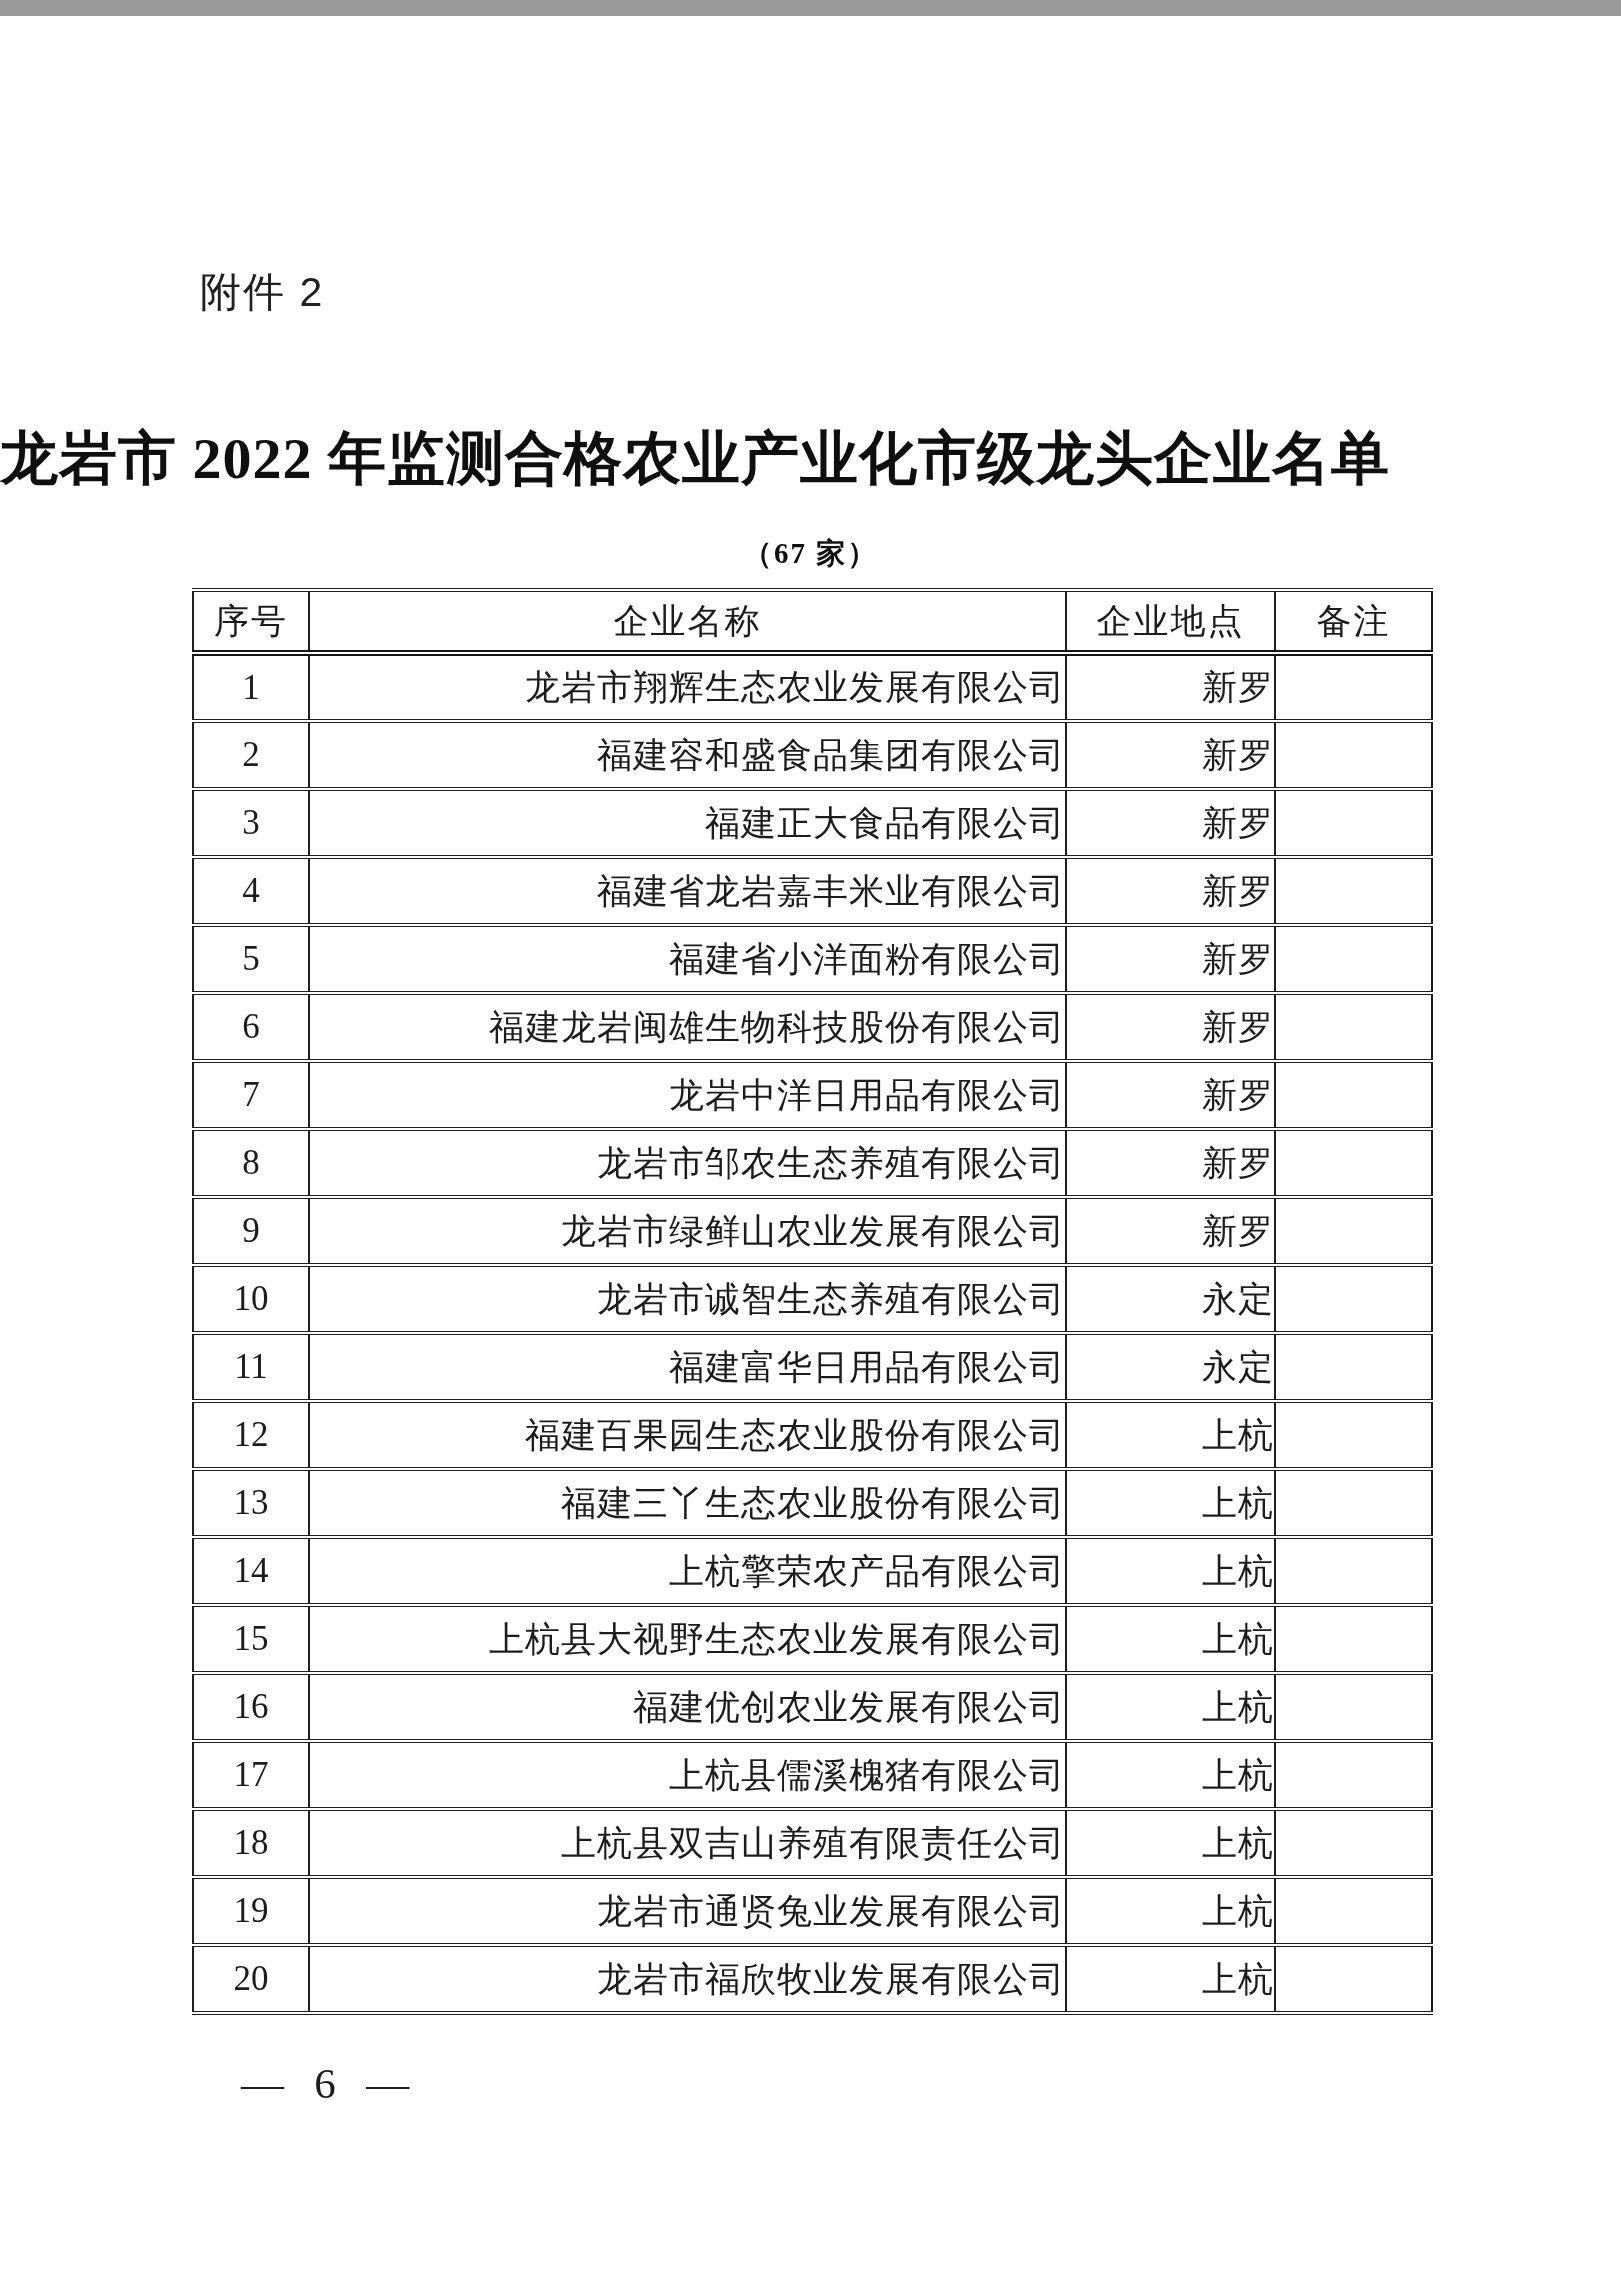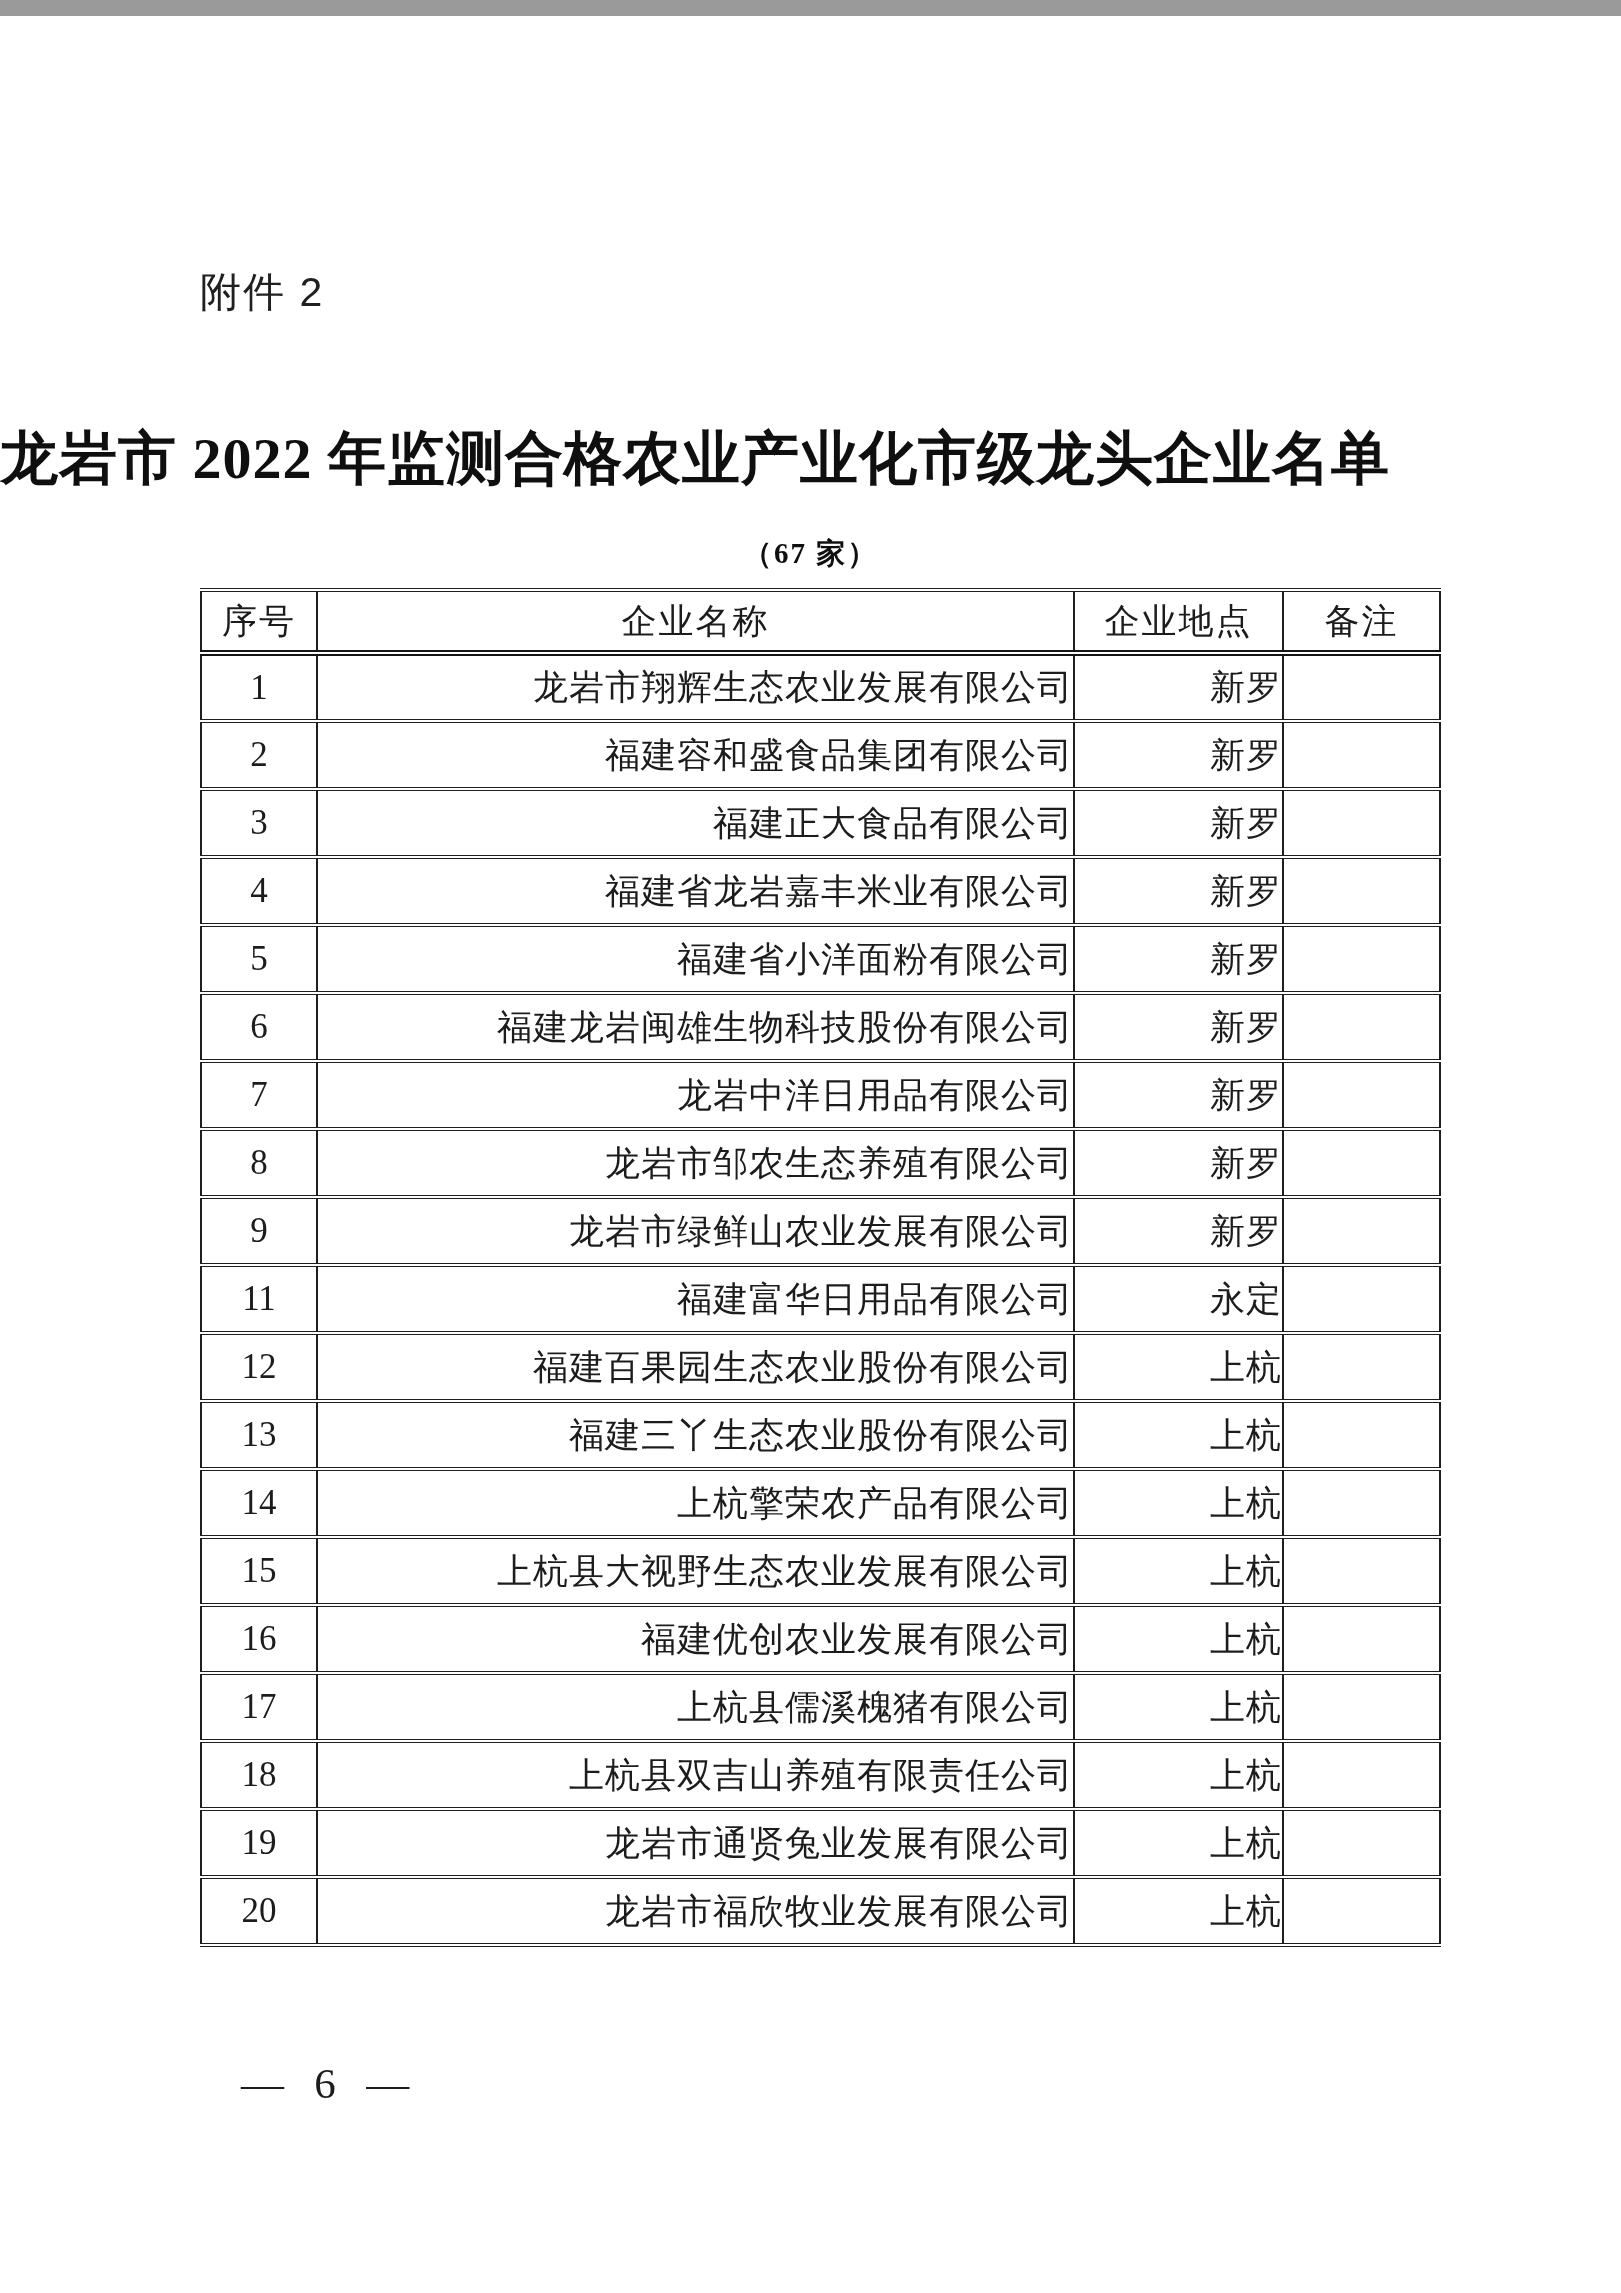--- a/index.html
+++ b/index.html
@@ -45,21 +45,21 @@
     top: 518px;
     width: 100%;
     text-align: center;
     font-size: 29px;
     font-weight: bold;
     color: #0f0f0f;
     letter-spacing: 2px;
   }
   .table-wrap {
     position: absolute;
-    left: 200px;
+    left: 192px;
     top: 572px;
     width: 1241px;
   }
   table.enterprise-table {
     border-collapse: collapse;
     table-layout: fixed;
     width: 1238px;
     border: 2.9px solid #1a1a1a;
   }
   .enterprise-table th,
@@ -172,20 +172,26 @@
             <td class="c-loc">新罗</td>
             <td class="c-rem"></td>
           </tr>
           <tr>
             <td class="c-no">9</td>
             <td class="c-name">龙岩市绿鲜山农业发展有限公司</td>
             <td class="c-loc">新罗</td>
             <td class="c-rem"></td>
           </tr>
           <tr>
+            <td class="c-no">10</td>
+            <td class="c-name">龙岩市诚智生态养殖有限公司</td>
+            <td class="c-loc">永定</td>
+            <td class="c-rem"></td>
+          </tr>
+          <tr>
             <td class="c-no">11</td>
             <td class="c-name">福建富华日用品有限公司</td>
             <td class="c-loc">永定</td>
             <td class="c-rem"></td>
           </tr>
           <tr>
             <td class="c-no">12</td>
             <td class="c-name">福建百果园生态农业股份有限公司</td>
             <td class="c-loc">上杭</td>
             <td class="c-rem"></td>

